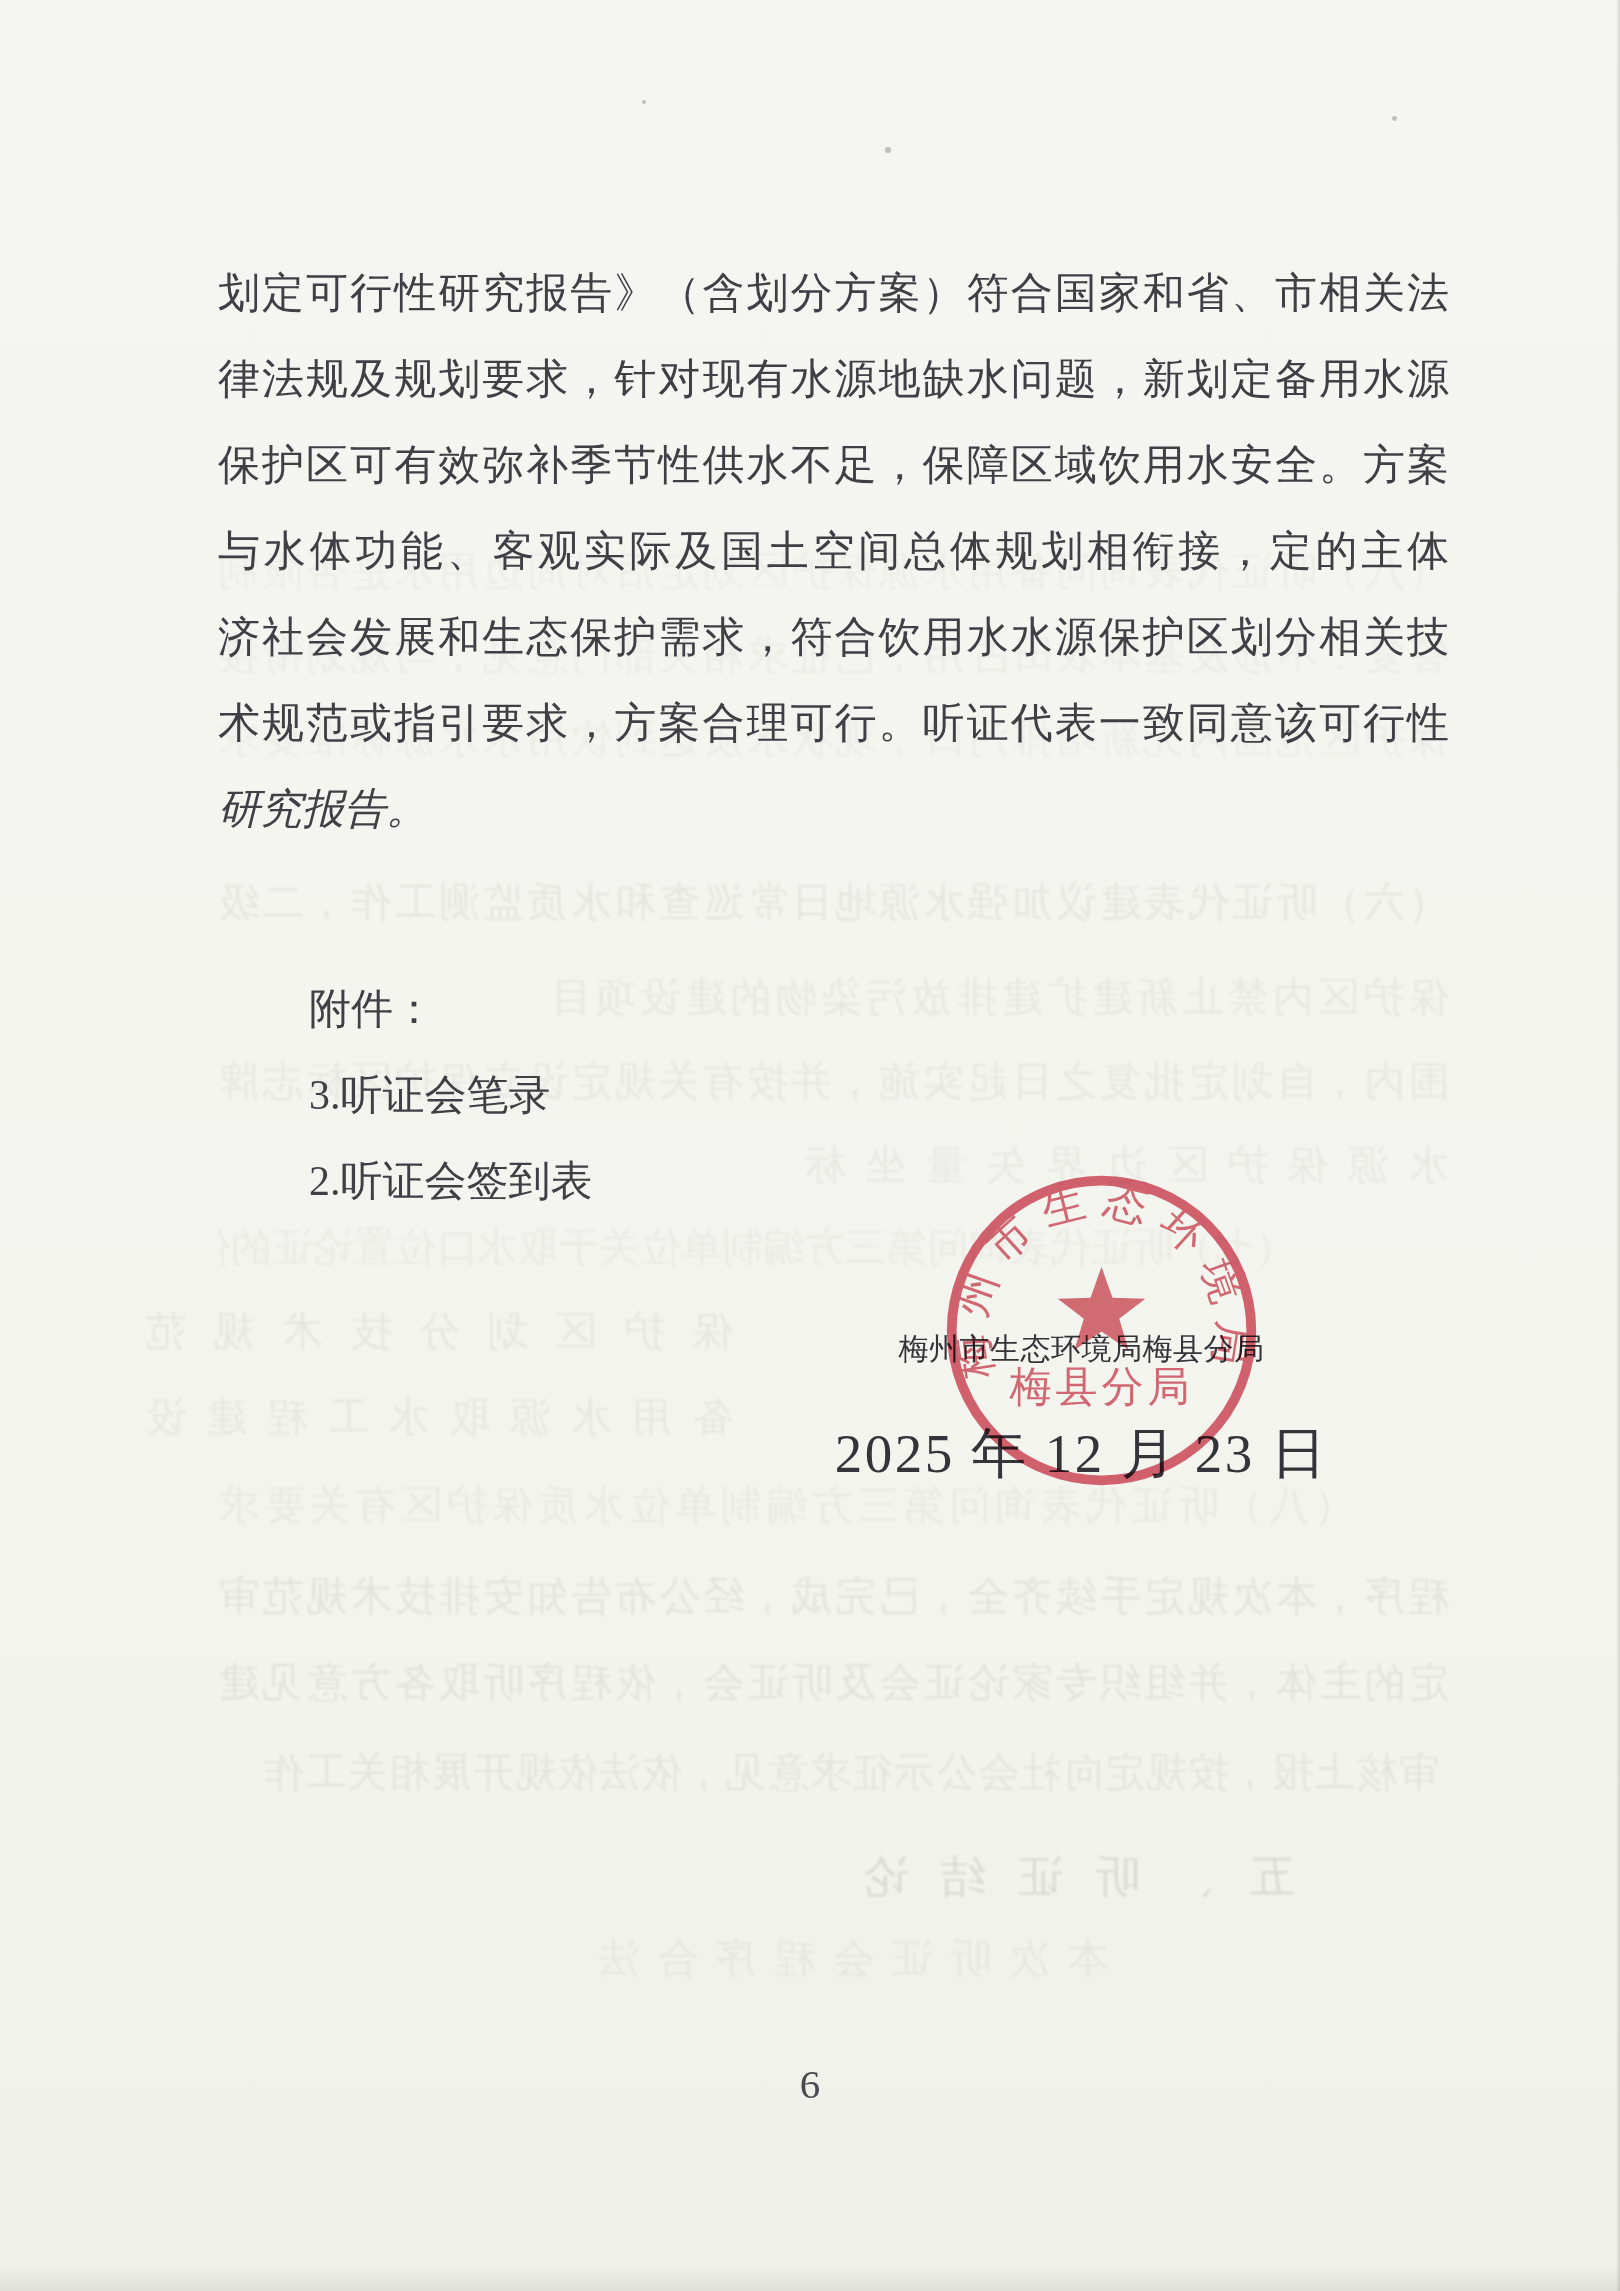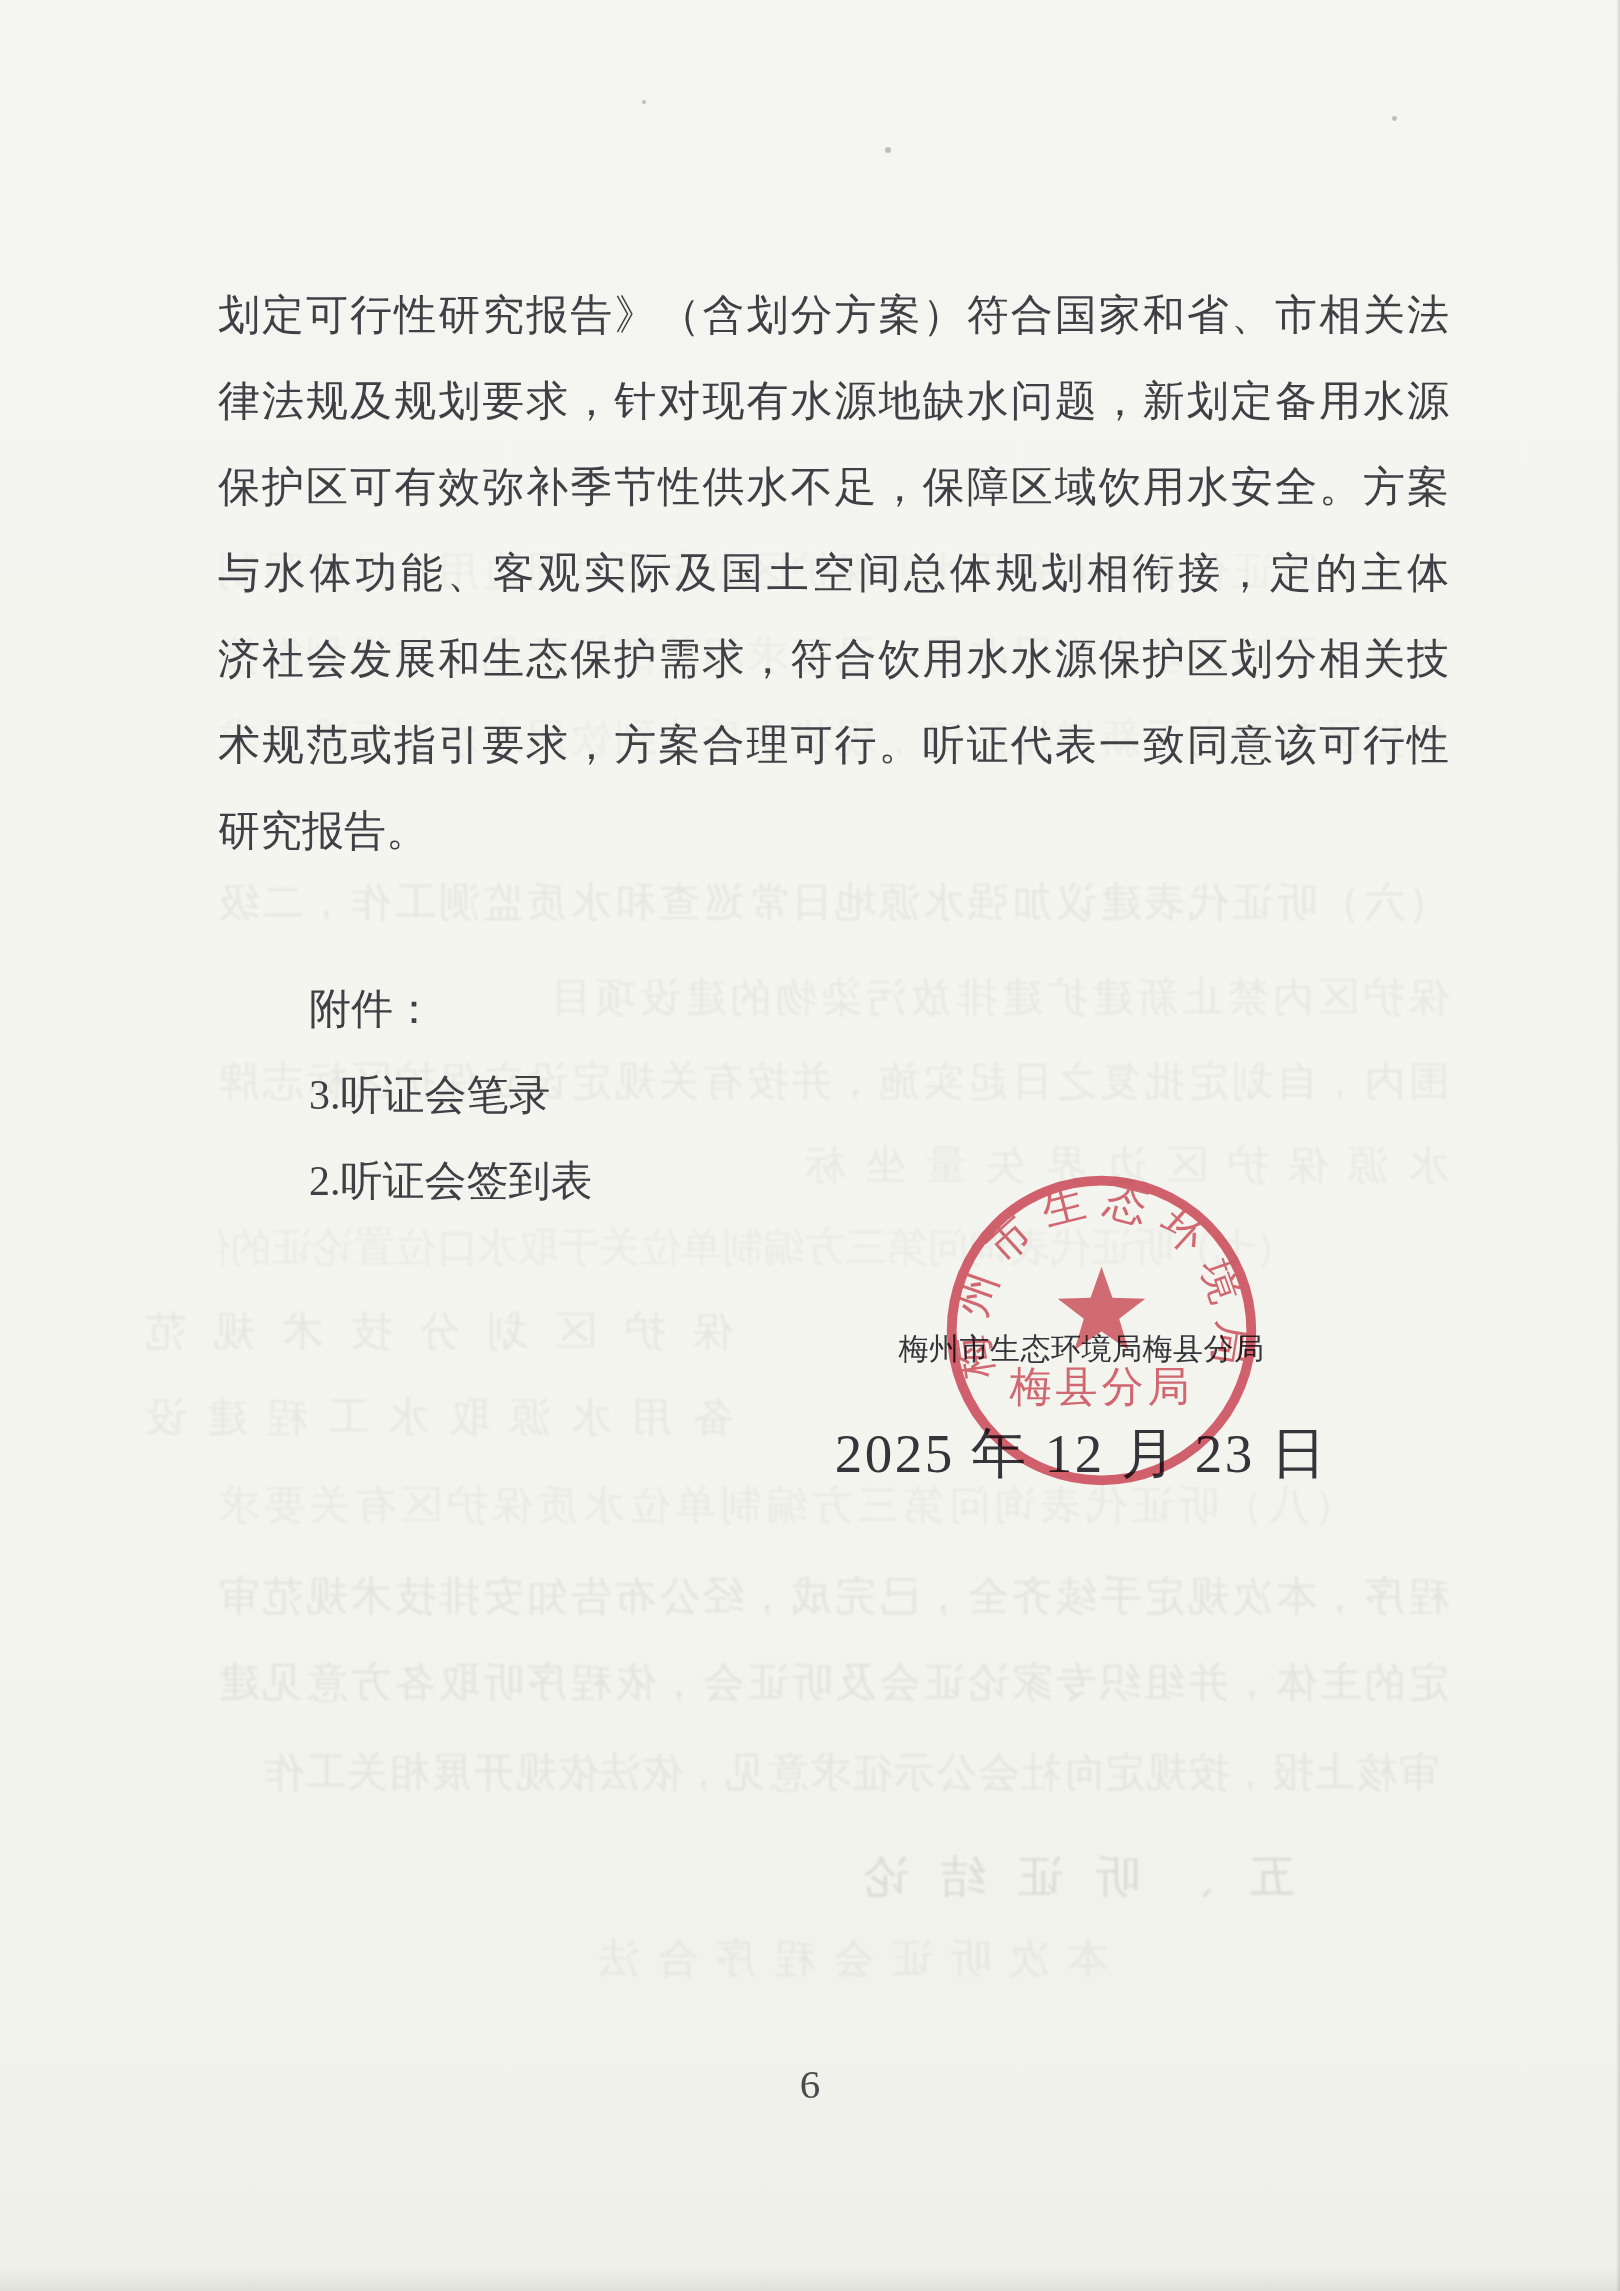--- a/index.html
+++ b/index.html
@@ -31,34 +31,35 @@
     position: absolute;
     left: 0; bottom: 0;
     width: 100%; height: 25.5px;
     background: linear-gradient(180deg, rgba(0,0,0,0), rgba(80,80,75,0.10));
     pointer-events: none;
   }
 
   .body-block {
     position: absolute;
     left: 218px;
-    top: 272px;
+    top: 250px;
     width: 1231px;
     color: #3f3f45;
   }
   .body-line {
     height: 86px;
     line-height: 86px;
     font-size: 42px;
     text-align: justify;
     text-align-last: justify;
     white-space: nowrap-off;
   }
   .body-line.last {
     text-align-last: left;
+    font-style: italic;
   }
 
   .attachment {
     position: absolute;
     left: 309px;
     top: 966px;
     display: flex;
     color: #3f3f45;
     font-size: 42px;
     flex-direction: column;

